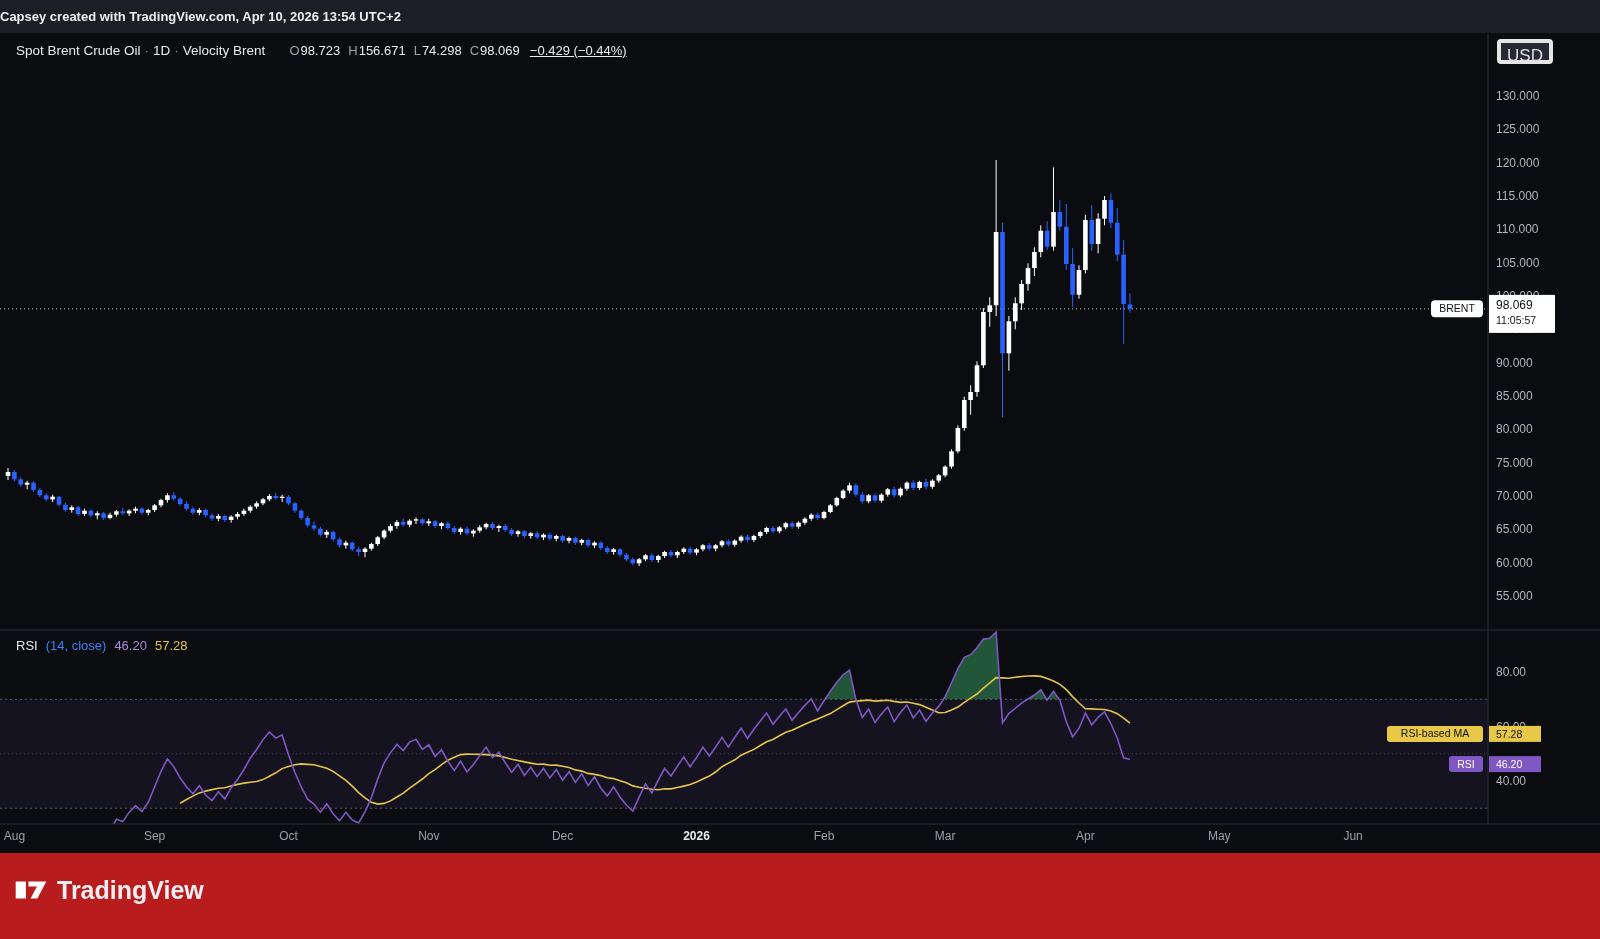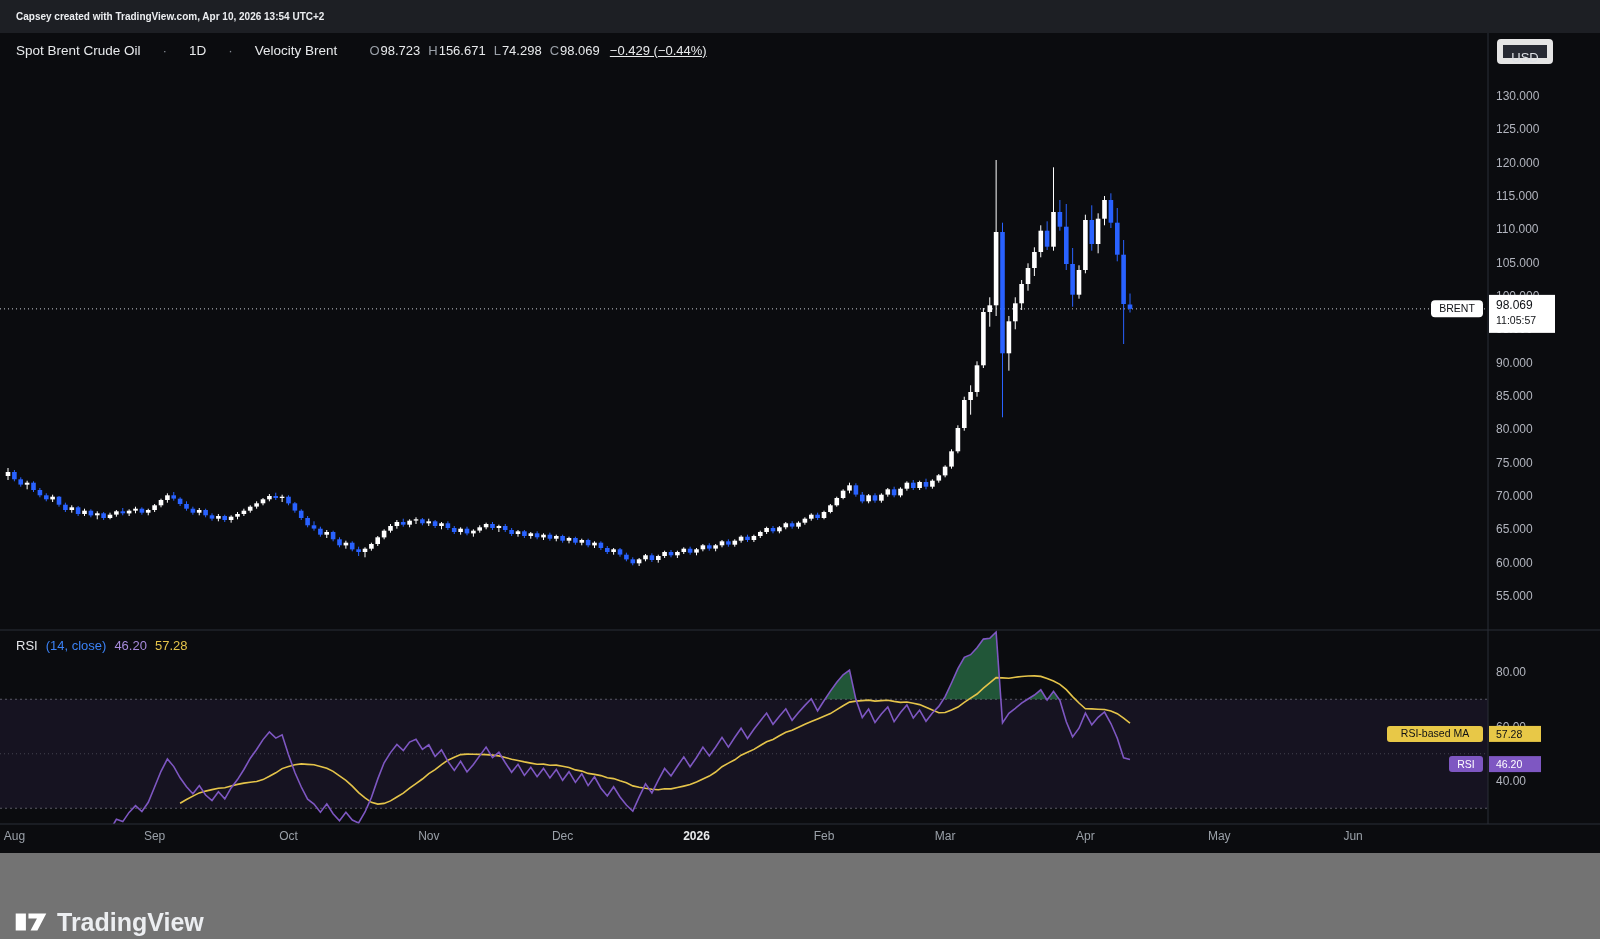--- a/index.html
+++ b/index.html
@@ -1,40 +1,40 @@
 <!DOCTYPE html>
 <html><head>
 <meta charset="utf-8">
 <style>
   html,body{margin:0;padding:0;background:#000;}
   body{width:1600px;height:939px;overflow:hidden;font-family:"Liberation Sans",sans-serif;-webkit-font-smoothing:antialiased;}
-  .topbar{height:33px;background:#1d1f24;color:#eceef1;font-size:10px;font-weight:bold;line-height:33px;padding-left:16px;box-sizing:border-box;}
+  .topbar{height:33px;background:#1d1f24;color:#eceef1;font-size:13px;font-weight:bold;line-height:33px;box-sizing:border-box;}
   .chart-region{position:relative;width:1600px;height:820px;background:#0b0c0f;}
   #plot{position:absolute;left:0;top:0;}
   text{font-family:"Liberation Sans",sans-serif;}
   text.ax{font-size:12px;fill:#b2b5be;}
   text.mo{font-size:12px;fill:#9aa0a8;}
   text.mo.em{fill:#e8eaec;font-weight:bold;}
   text.pill{font-size:12px;fill:#0f1115;}
   text.pill.small{font-size:10.5px;}
   text.pill.xsmall{font-size:10.5px;}
   text.onDark{fill:#ffffff;}
-  .main-legend{position:absolute;left:16px;top:10px;display:flex;align-items:center;gap:22px;font-size:13.5px;color:#e8eaec;white-space:nowrap;}
+  .main-legend{position:absolute;left:16px;top:10px;display:flex;align-items:center;gap:4px;font-size:13.5px;color:#e8eaec;white-space:nowrap;}
   .main-legend .sep{color:#868b94;}
-  .ohlc{display:flex;gap:8px;margin-left:10px;font-size:13px;align-items:center;}
+  .ohlc{display:flex;gap:8px;margin-left:20px;font-size:13px;align-items:center;}
   .ohlc .k{color:#9aa0a8;margin-right:1px;}
   .ohlc .v{color:#e8eaec;}
   .ohlc .chg{color:#e8eaec;margin-left:2px;text-decoration:underline;}
-  .usd-btn{position:absolute;left:1497px;top:6px;width:56px;height:25px;background:#272a33;border:6px solid #e5e5e5;border-radius:4px;color:#dde0e5;font-size:13px;text-align:center;line-height:25px;box-sizing:border-box;cursor:pointer;}
+  .usd-btn{position:absolute;left:1497px;top:6px;width:56px;height:25px;background:#272a33;border:4px solid #e5e5e5;border-radius:4px;color:#dde0e5;font-size:17px;text-align:center;line-height:25px;box-sizing:border-box;cursor:pointer;}
   .rsi-legend{position:absolute;left:16px;top:605px;display:flex;align-items:center;gap:8px;font-size:13px;color:#cfd2d8;white-space:nowrap;}
   .rsi-legend .title{color:#e4e6ea;}
   .rsi-legend .params{color:#3b82f6;}
   .rsi-legend .rv{color:#a78bdc;}
   .rsi-legend .mv{color:#e5c44a;}
-  .footer{height:86px;background:#737373;display:flex;align-items:flex-end;padding:20px 0 0 14px;box-sizing:border-box;}
+  .footer{height:86px;background:#b91c1c;display:flex;align-items:flex-start;padding:20px 0 0 14px;box-sizing:border-box;}
   .brand{display:flex;align-items:center;gap:9px;color:#eceef1;font-size:25px;font-weight:bold;cursor:pointer;}
 </style>
 </head>
 <body>
 
 <div class="topbar">
   <span>Capsey created with TradingView.com, Apr 10, 2026 13:54 UTC+2</span>
 </div>
 
 <div class="chart-region">

